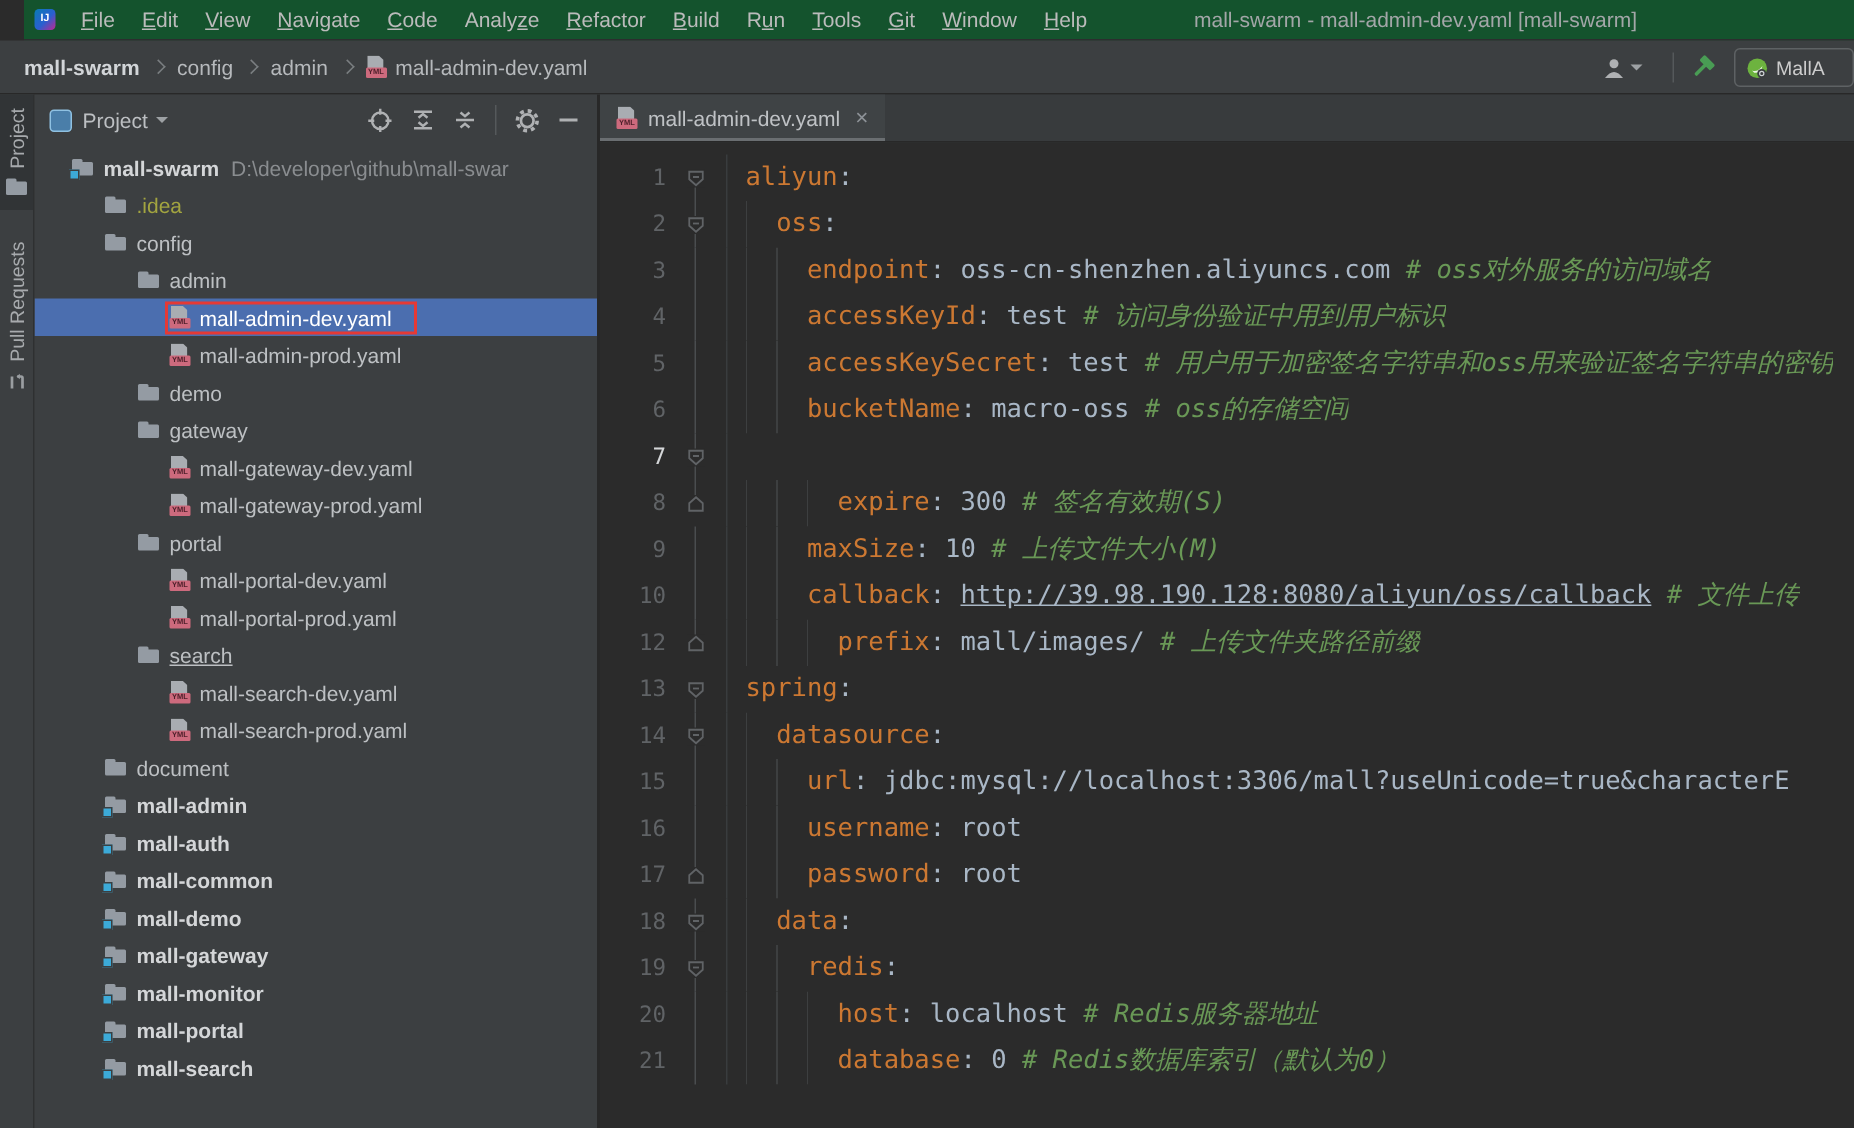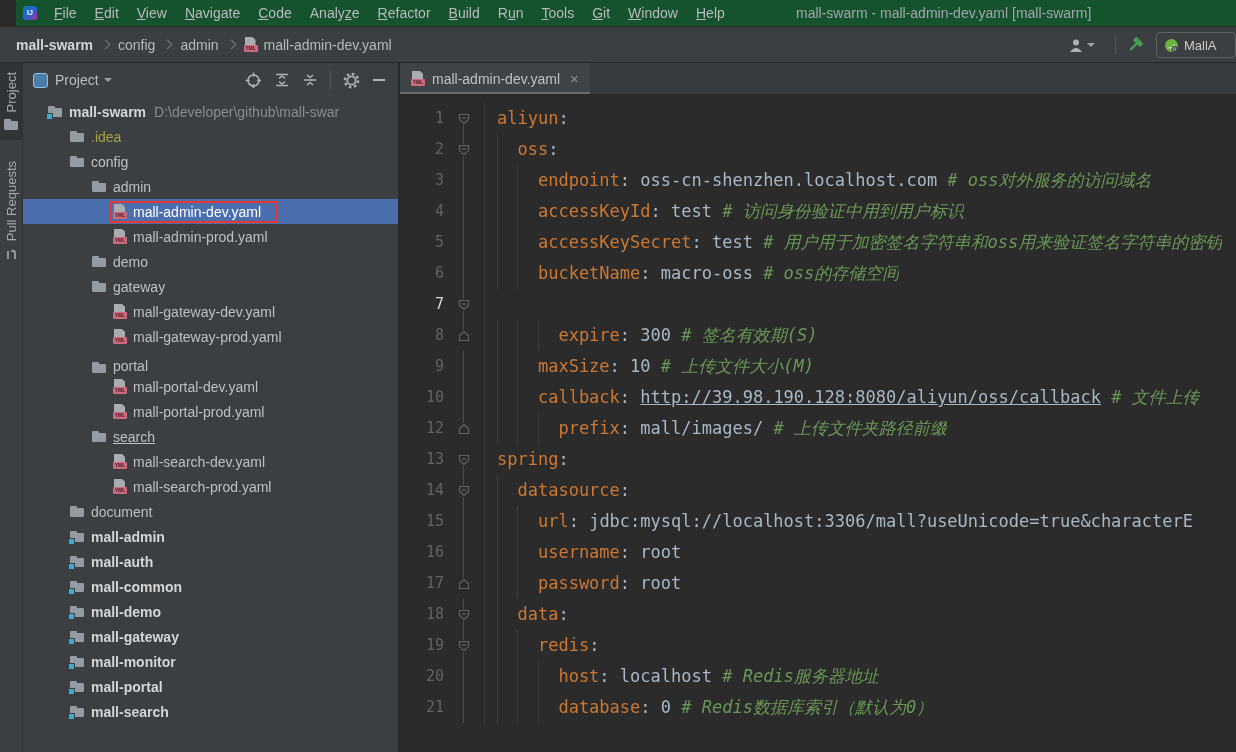--- a/index.html
+++ b/index.html
@@ -305,21 +305,21 @@
         <span class="label">mall-gateway-dev.yaml</span>
       </div>
       <div class="trow" style="padding-left: 72px;">
         <span class="chev-box"></span>
         <span class="yicon">
           <span class="page"></span>
           <span class="band">YML</span>
         </span>
         <span class="label">mall-gateway-prod.yaml</span>
       </div>
-      <div class="trow" style="padding-left: 50px; align-items: flex-end;">
+      <div class="trow" style="padding-left: 50px;">
         <span class="chev-box">
           <span class="chev expanded"></span>
         </span>
         <span class="folder">
           <span class="tab"></span>
           <span class="body"></span>
         </span>
         <span class="label">portal</span>
       </div>
       <div class="trow" style="padding-left: 72px;">
@@ -493,21 +493,21 @@
           <svg width="12" height="12">
             <polygon points="1.5,1.5 10.5,1.5 10.5,6.5 6,10.5 1.5,6.5" fill="#2b2b2b" stroke="#606366" stroke-width="1.2"></polygon>
             <path d="M4 5h4" stroke="#606366" stroke-width="1.2"></path>
           </svg>
         </span>
         <span class="ctext"><span class="indent" style="width: 2ch;"></span><span class="k">oss</span><span>:</span></span>
       </div>
       <div class="cline">
         <span class="lnum">3</span>
         <span class="fold g-full"></span>
-        <span class="ctext"><span class="indent" style="width: 4ch;"></span><span class="k">endpoint</span><span>:</span><span class=""> oss-cn-shenzhen.localhost.com</span><span class="c"> # oss对外服务的访问域名</span></span>
+        <span class="ctext"><span class="indent" style="width: 4ch;"></span><span class="k">endpoint</span><span>:</span><span class=""> oss-cn-shenzhen.aliyuncs.com</span><span class="c"> # oss对外服务的访问域名</span></span>
       </div>
       <div class="cline">
         <span class="lnum">4</span>
         <span class="fold g-full"></span>
         <span class="ctext"><span class="indent" style="width: 4ch;"></span><span class="k">accessKeyId</span><span>:</span><span class=""> test</span><span class="c"> # 访问身份验证中用到用户标识</span></span>
       </div>
       <div class="cline">
         <span class="lnum">5</span>
         <span class="fold g-full"></span>
         <span class="ctext"><span class="indent" style="width: 4ch;"></span><span class="k">accessKeySecret</span><span>:</span><span class=""> test</span><span class="c"> # 用户用于加密签名字符串和oss用来验证签名字符串的密钥</span></span>

